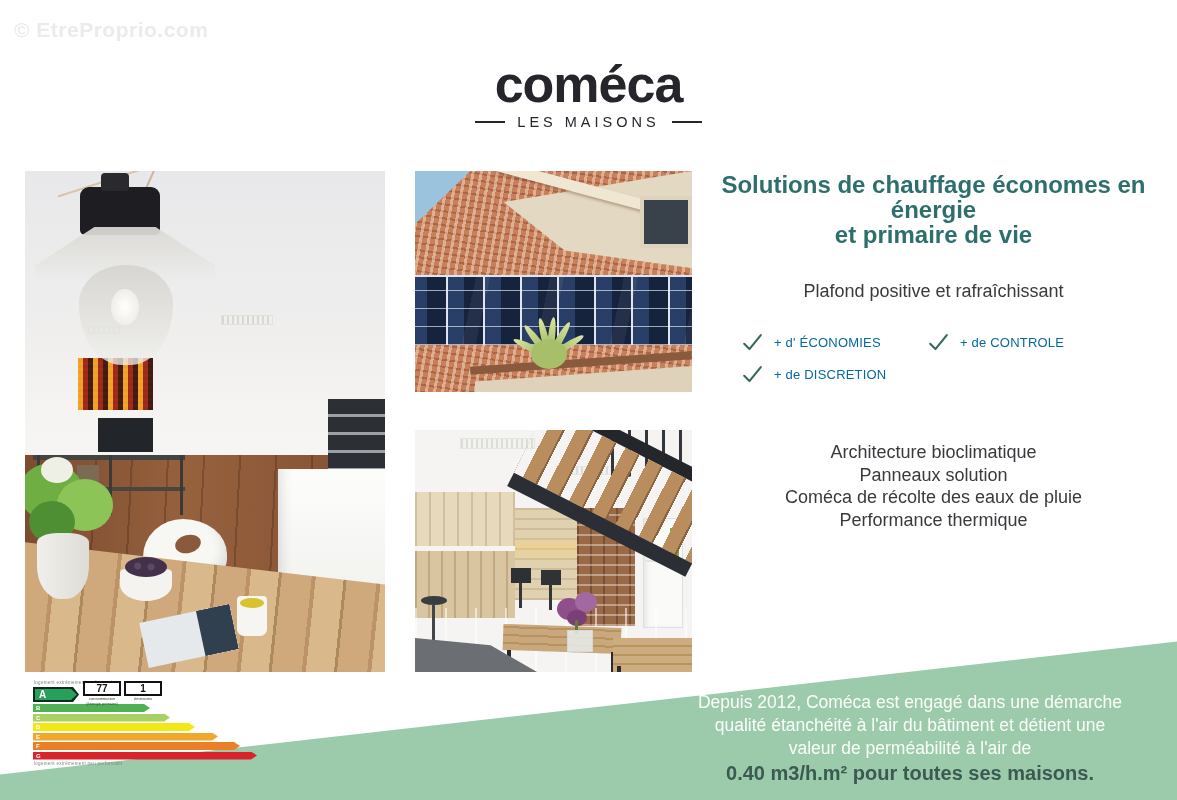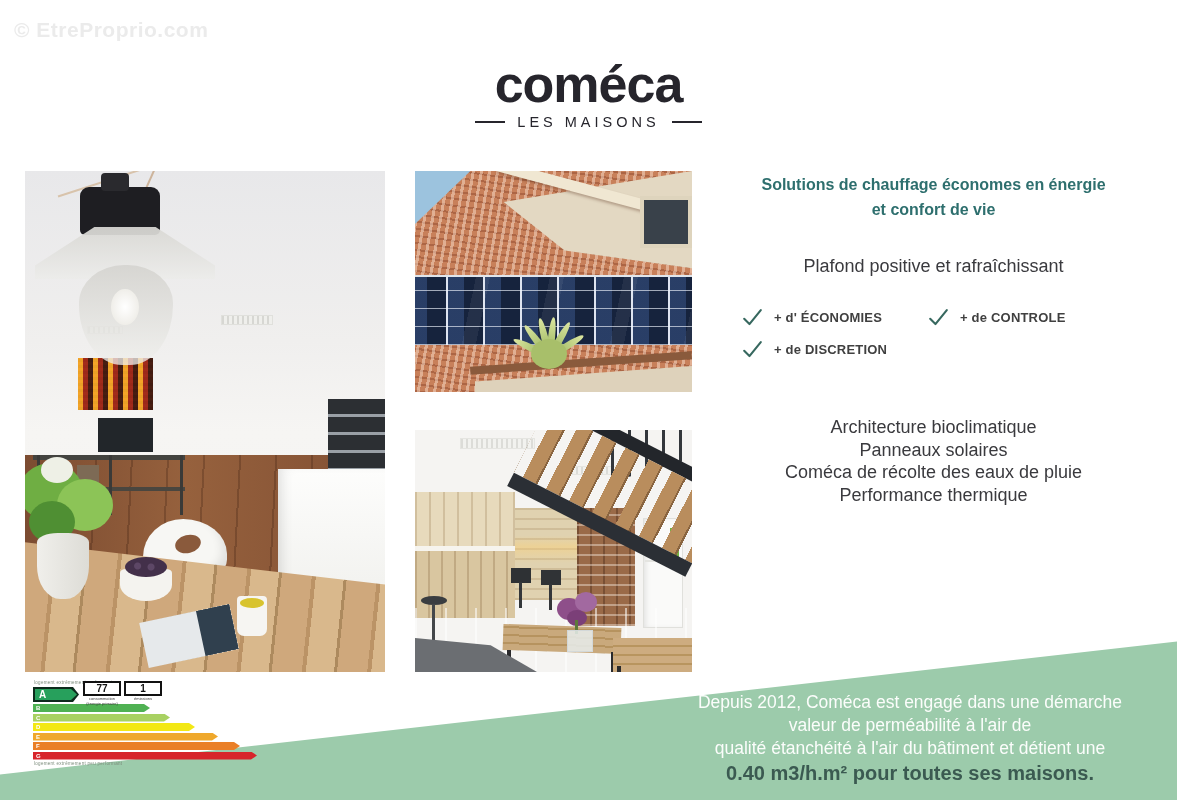--- a/index.html
+++ b/index.html
@@ -21,27 +21,27 @@
 
   
   .band{position:absolute;inset:0;background:var(--c-band_green);
         clip-path:polygon(0 96.8%,100% 80.2%,100% 100%,0 100%);z-index:1}
   .banner-text{position:absolute;left:655px;top:691px;width:510px;text-align:center;z-index:3}
   .banner-text p{font-size:17.5px;line-height:23px;color:var(--c-band_text)}
   .banner-bold{font-size:20px;line-height:24px;font-weight:700;color:var(--c-band_bold_text);margin-top:1px}
 
   
   .rightcol{position:absolute;left:690px;top:172px;width:487px;text-align:center;z-index:3}
-  .heading{color:var(--c-teal);font-size:16px;line-height:25px;font-weight:700}
+  .heading{color:var(--c-teal);font-size:24px;line-height:25px;font-weight:700}
   .subheading{margin-top:33px;color:var(--c-text_dark);font-size:18px;line-height:23px}
   .section-heading{margin-top:56px;color:var(--c-teal);font-size:23px;line-height:30px;font-weight:700}
   .features{margin:29px 0 0 52px;width:392px;display:grid;grid-template-columns:186px 186px;row-gap:11px;text-align:left}
   .feature{display:flex;align-items:center;gap:11px}
   .feature svg{width:21px;height:21px;flex-shrink:0;color:var(--c-check)}
-  .feature span{font-size:13px;font-weight:700;color:#404040;letter-spacing:.2px;white-space:nowrap}
+  .feature span{font-size:13px;font-weight:400;color:#0369a1;letter-spacing:.2px;white-space:nowrap}
   .bullets{margin-top:56px;color:var(--c-text_dark);font-size:18px;line-height:22.5px}
 
   
   .dpe{position:absolute;left:33px;top:680px;width:235px;height:90px;z-index:3}
   .dpe-caption{font-size:4.5px;line-height:5px;color:#7b8b7b;letter-spacing:.3px;margin:0 0 2px 1px}
   .dpe-row{margin-bottom:1.5px;height:8px}
   .dpe-row .dpe-arrow{height:100%;clip-path:var(--arrow);position:relative}
   .dpe-row span{display:block;color:#fff;font-weight:700;font-size:6px;line-height:8px;padding-left:3px}
   .dpe-row.current{height:15px;margin-bottom:2px;background:#0d2a1c;padding:2px;clip-path:var(--arrow);width:46px}
   .dpe-row.current span{font-size:10px;line-height:11px;padding-left:4px}
@@ -291,21 +291,21 @@
     <div class="abs flow2"></div>
     <div class="abs flow3"></div>
     <div class="abs stem"></div>
     <div class="abs cube"></div>
     <div class="abs sofa"></div>
   </div>
 
   <div class="rightcol">
     <div class="heading">
       <div>Solutions de chauffage économes en énergie</div>
-      <div>et confort de vie</div>
+      <div>et primaire de vie</div>
     </div>
     <div class="subheading">
       <div>Plafond positive et rafraîchissant</div>
     </div>
     <div class="features">
       <div class="feature">
         <svg viewBox="0 0 24 24" fill="none" stroke="currentColor" stroke-width="2.4" stroke-linecap="round" stroke-linejoin="round">
             <path d="M2.5 13.5 L8.5 19.5 L21.5 3.5"></path>
           </svg>
         <span>+ d' ÉCONOMIES</span>
@@ -318,30 +318,30 @@
       </div>
       <div class="feature">
         <svg viewBox="0 0 24 24" fill="none" stroke="currentColor" stroke-width="2.4" stroke-linecap="round" stroke-linejoin="round">
             <path d="M2.5 13.5 L8.5 19.5 L21.5 3.5"></path>
           </svg>
         <span>+ de DISCRETION</span>
       </div>
     </div>
     <div class="bullets">
       <p>Architecture bioclimatique</p>
-      <p>Panneaux solaires</p>
+      <p>Panneaux solution</p>
       <p>Coméca de récolte des eaux de pluie</p>
       <p>Performance thermique</p>
     </div>
   </div>
 
   <div class="banner-text">
     <p>Depuis 2012, Coméca est engagé dans une démarche</p>
+    <p>qualité étanchéité à l'air du bâtiment et détient une</p>
     <p>valeur  de perméabilité à l'air de</p>
-    <p>qualité étanchéité à l'air du bâtiment et détient une</p>
     <div class="banner-bold">0.40 m3/h.m² pour toutes ses maisons.</div>
   </div>
 
   <div class="dpe">
     <div class="dpe-caption">logement extrêmement performant</div>
     <div>
         <div class="dpe-row current" style="width: 46px;">
           <div class="dpe-arrow" style="background: rgb(39, 160, 92);">
             <span>A</span>
           </div>

